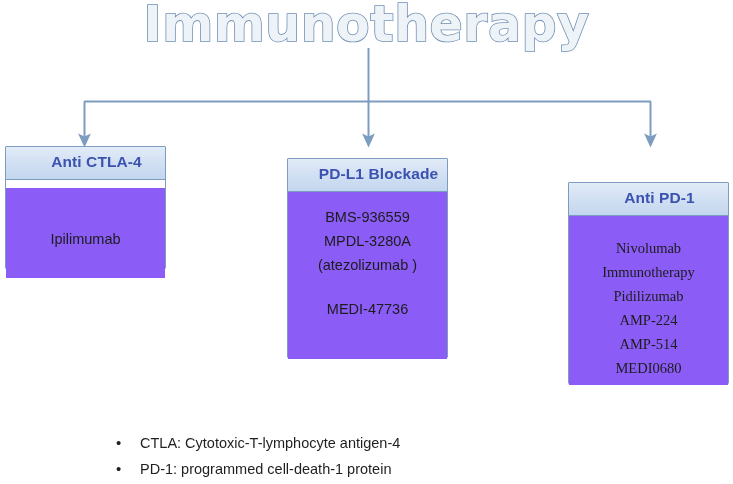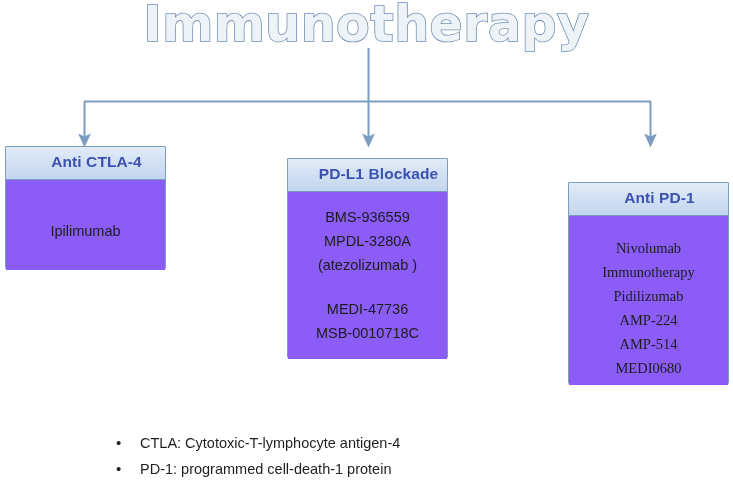--- a/index.html
+++ b/index.html
@@ -87,21 +87,21 @@
     height: 24px;
     white-space: nowrap;
   }
   .node-body .line.blank {
     height: 20px;
     line-height: 20px;
   }
 
   
   #node-ctla4  { left: 5px;   top: 146px; width: 161px; height: 123px; }
-  #node-ctla4 .node-body { padding-top: 12px; height: 90px; display: flex; align-items: center; justify-content: center; }
+  #node-ctla4 .node-body { padding-top: 12px; height: 90px; display: flex; align-items: center; justify-content: center; margin-top: 8px; }
   #node-pdl1   { left: 287px; top: 146px; width: 161px; height: 200px; margin-top: 12px; }
   #node-pdl1 .node-body { height: 167px; padding-top: 13px; }
   #node-pd1    { left: 568px; top: 146px; width: 161px; height: 202px; margin-top: 36px; }
   #node-pd1 .node-body { height: 169px; padding-top: 20px; font-family: Liberation Serif, serif; }
 
   
   .legend {
     position: absolute;
     left: 112px;
     top: 430px;
@@ -159,21 +159,20 @@
   </div>
 
   <div class="node" id="node-pdl1">
     <div class="node-head">PD-L1 Blockade</div>
     <div class="node-body">
       <div class="line">BMS-936559</div>
       <div class="line">MPDL-3280A</div>
       <div class="line">(atezolizumab )</div>
       <div class="line blank"></div>
       <div class="line">MEDI-47736</div>
-      <div class="line">MSB-0010718C</div>
     </div>
   </div>
 
   <div class="node" id="node-pd1">
     <div class="node-head">Anti PD-1</div>
     <div class="node-body">
       <div class="line">Nivolumab</div>
       <div class="line">Immunotherapy</div>
       <div class="line">Pidilizumab</div>
       <div class="line">AMP-224</div>

